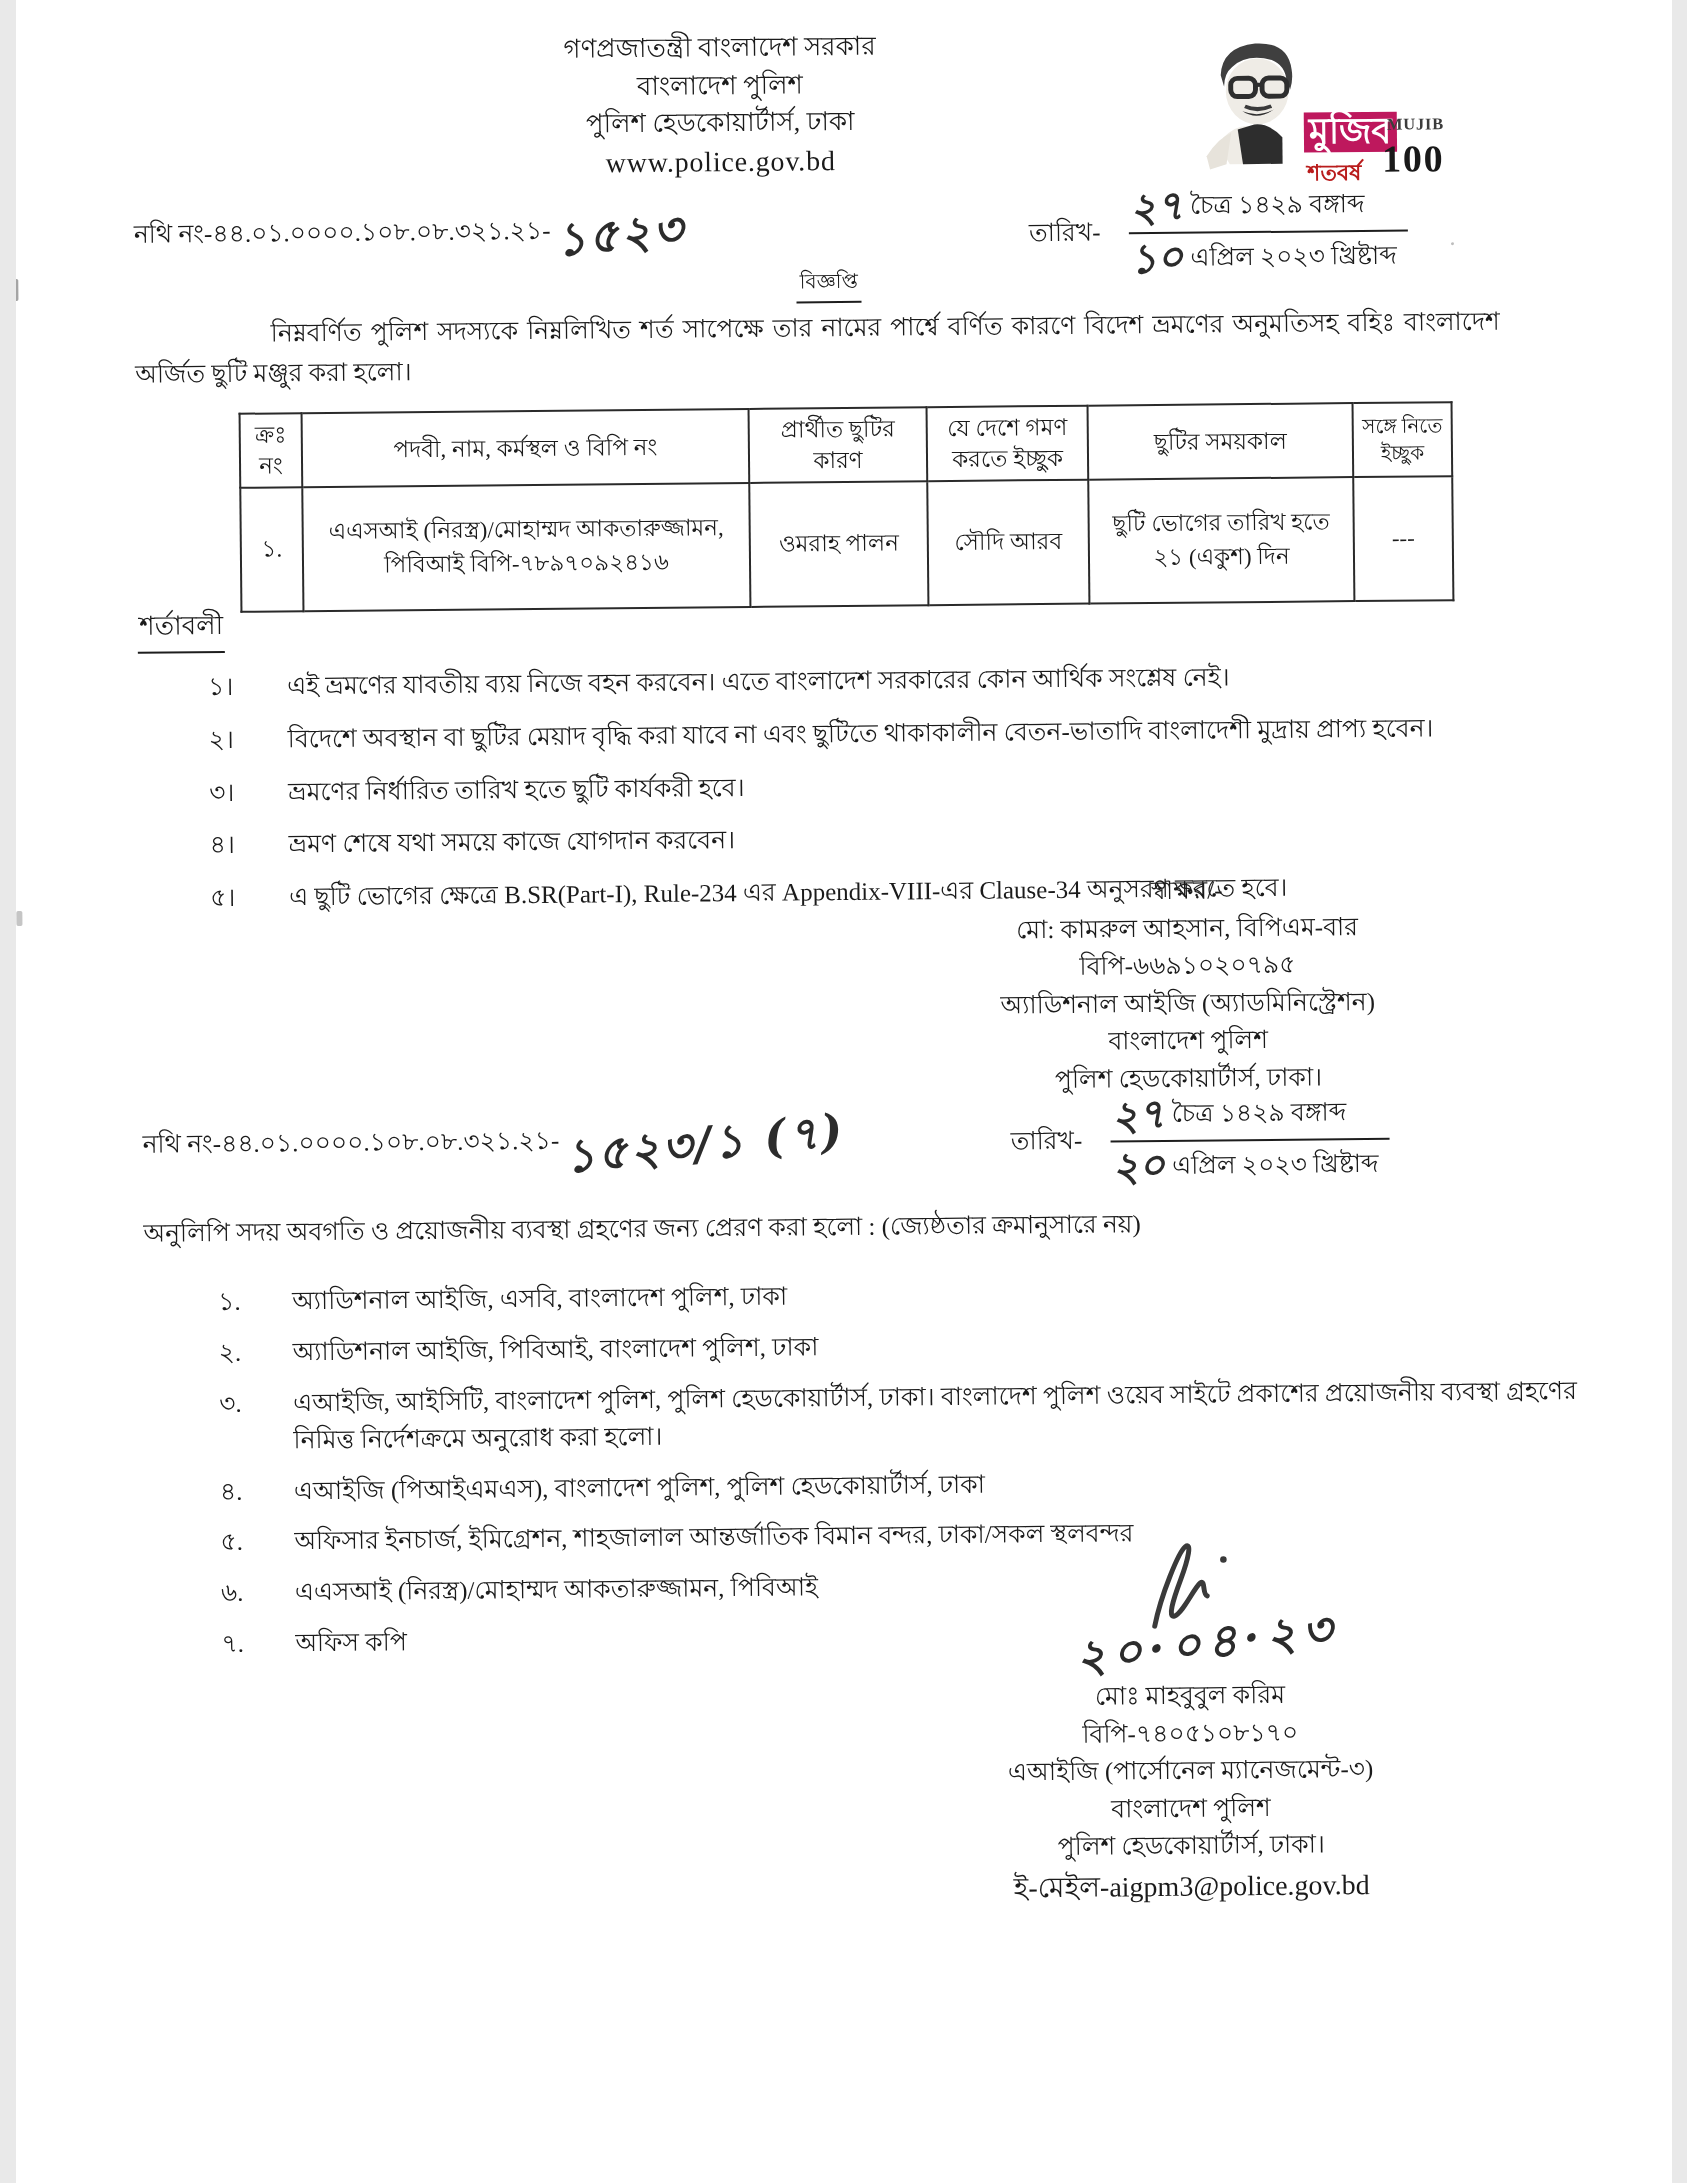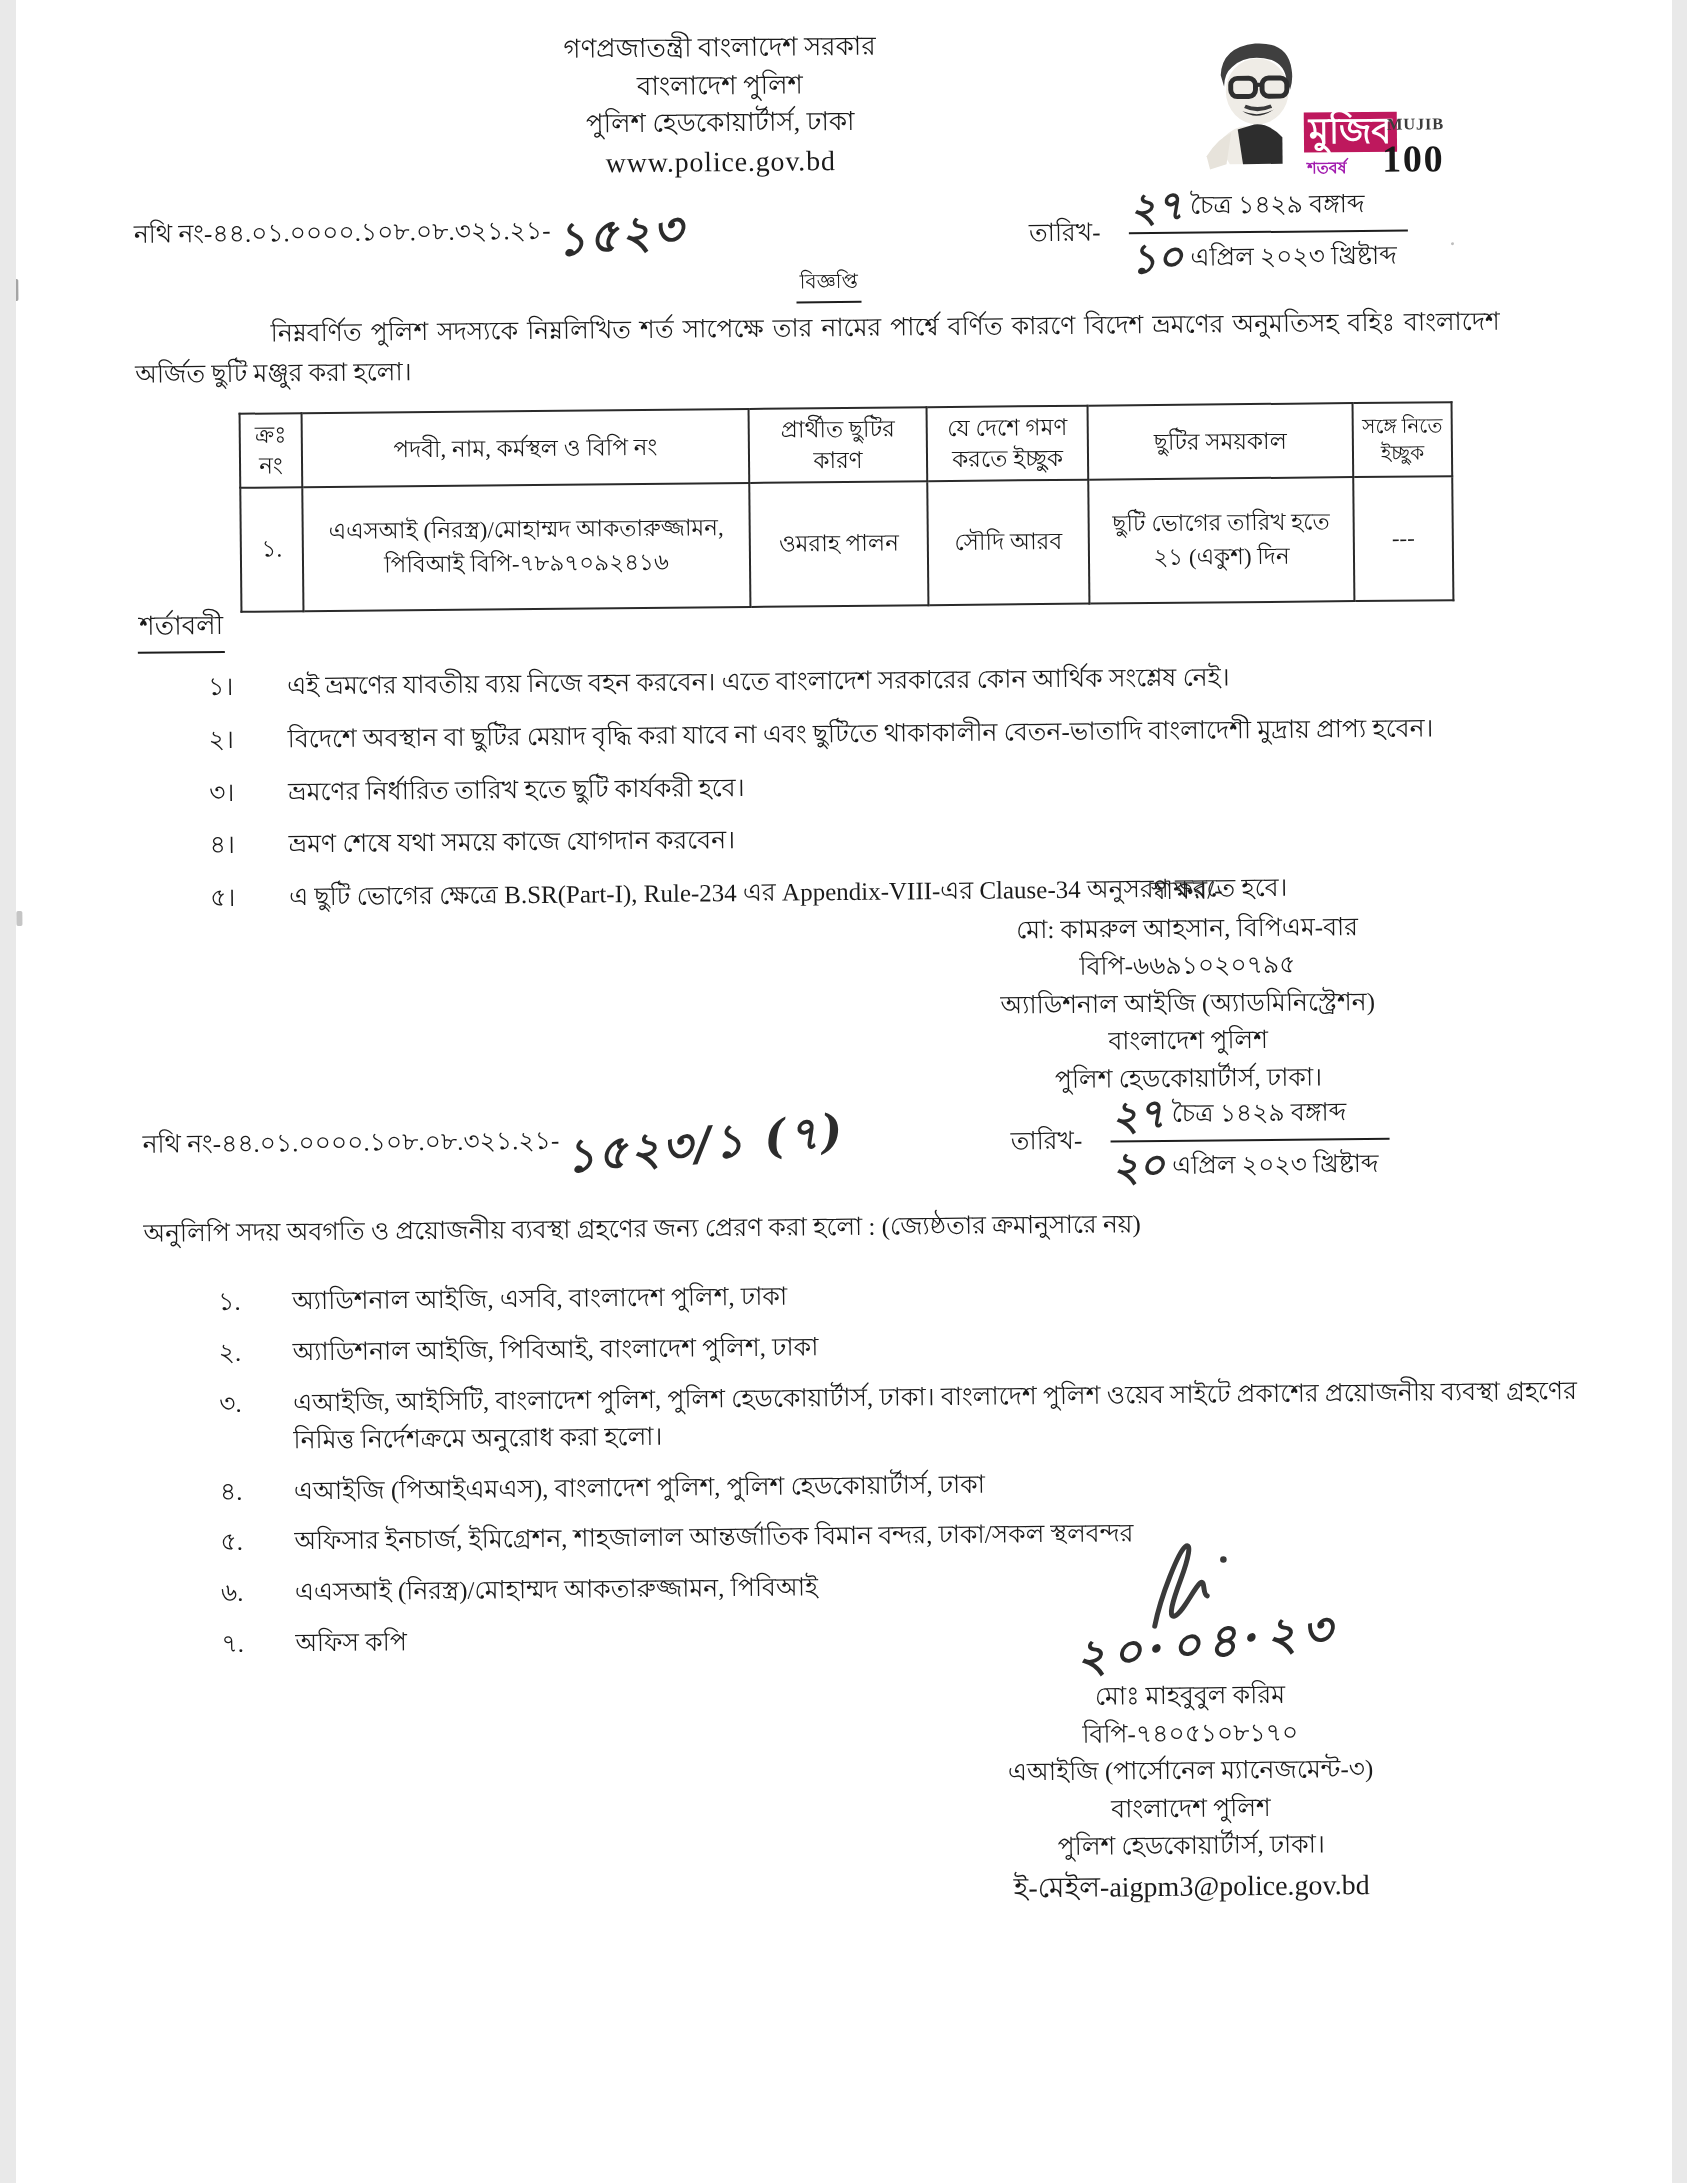--- a/index.html
+++ b/index.html
@@ -15,21 +15,21 @@
   .letterhead{position:absolute;top:28px;left:389px;width:645px;text-align:center;
     font-size:26px;line-height:1.45;}
   .letterhead .site{font-size:28px;letter-spacing:0.8px;}
 
   
   .logo{position:absolute;top:36px;left:1181px;width:256px;height:165px;}
   .logo svg{position:absolute;left:0;top:0;}
   .logo .bn{position:absolute;left:114px;top:81px;font-size:36px;font-weight:bold;color:#111;
     background:#be185d;color:#fff;padding:0 5px;line-height:1.1;}
   .logo .en{position:absolute;left:197px;top:84px;font-size:16.5px;font-weight:bold;color:#3c3c3c;letter-spacing:0.8px;}
-  .logo .sub{position:absolute;left:117px;top:124px;font-size:16px;font-weight:bold;color:#a21caf;}
+  .logo .sub{position:absolute;left:117px;top:124px;font-size:22px;font-weight:bold;color:#b91c1c;}
   .logo .num{position:absolute;left:184px;top:106px;font-size:38px;font-weight:bold;color:#191919;letter-spacing:1.7px;margin-left:8px;}
 
   
   .hw{font-family:"DejaVu Serif",serif;font-style:italic;font-weight:bold;color:#2c2c2c;display:inline-block;}
 
   
   .memo1{position:absolute;top:208px;left:124px;font-size:25px;white-space:nowrap;}
   .memo2{position:absolute;top:1118px;left:124px;font-size:25px;white-space:nowrap;}
   .file-suffix{font-size:46px;line-height:0;transform:rotate(-5deg);vertical-align:-11.6px;letter-spacing:2.5px;margin-left:5px;}
 

